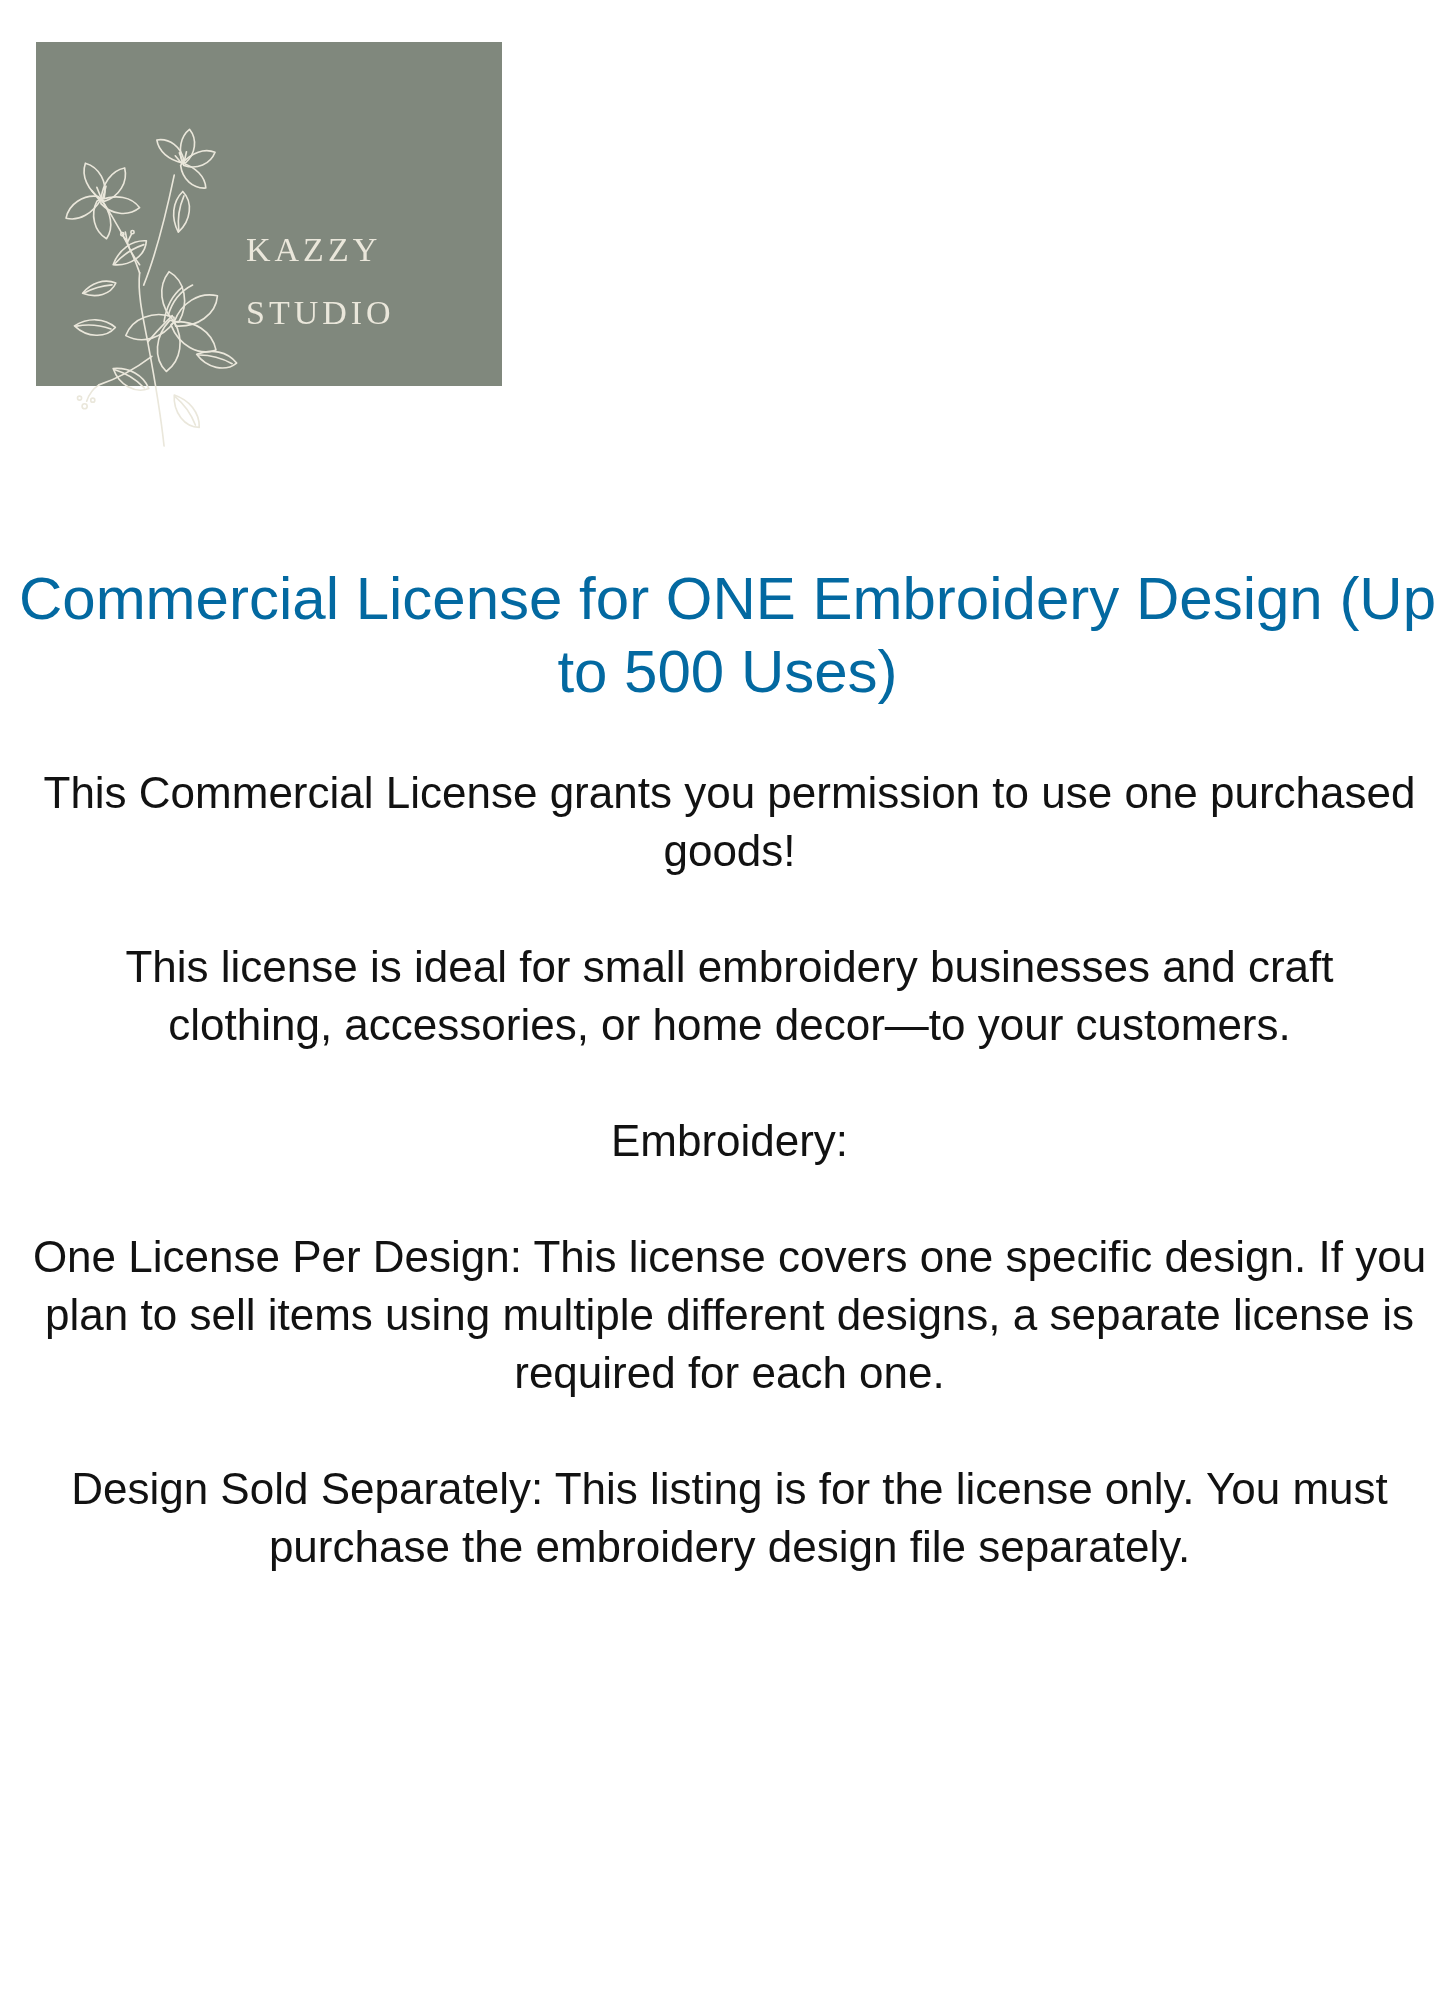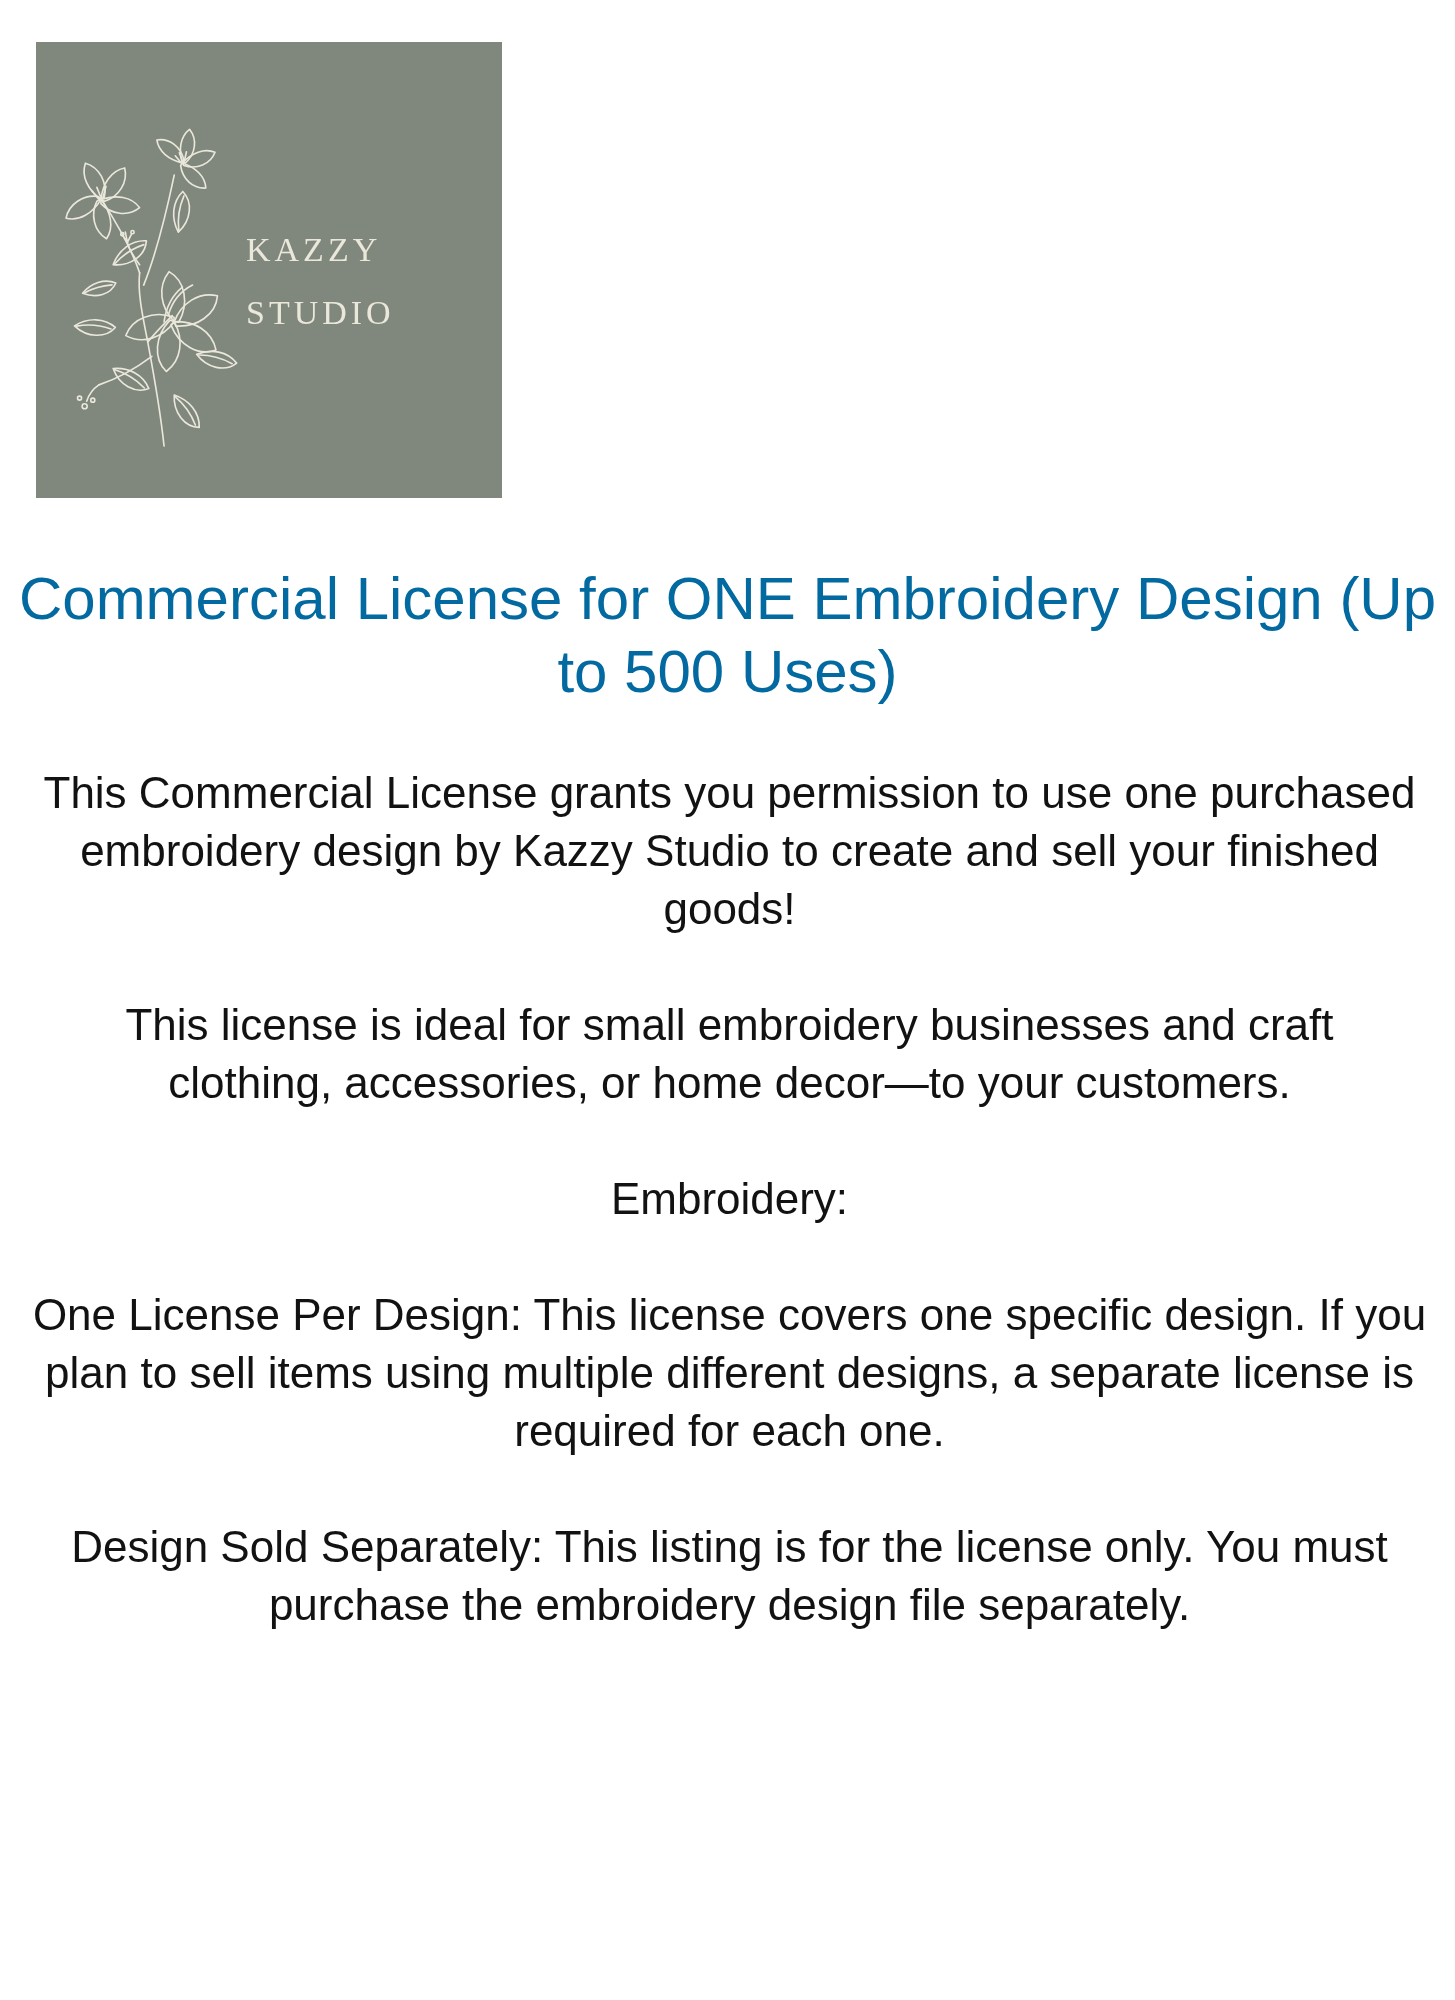--- a/index.html
+++ b/index.html
@@ -11,21 +11,21 @@
     overflow: hidden;
     font-family: "Liberation Sans", sans-serif;
     color: #121212;
   }
   
   .logo {
     position: absolute;
     left: 36px;
     top: 42px;
     width: 466px;
-    height: 456px;
+    height: 344px;
     background: #80887d;
   }
   .logo svg {
     position: absolute;
     left: 18px;
     top: 70px;
     width: 214px;
     height: 336px;
   }
   .logo-text {
@@ -177,21 +177,20 @@
 
   <h1 class="title">
     <span class="ln">Commercial License for ONE Embroidery Design (Up</span>
     <span class="ln">to 500 Uses)</span>
   </h1>
 
   <div class="content">
 
     <p class="para">
       <span class="ln">This Commercial License grants you permission to use one purchased</span>
-      <span class="ln">embroidery design by Kazzy Studio to create and sell your finished</span>
       <span class="ln">goods!</span>
     </p>
 
     <p class="para">
       <span class="ln">This license is ideal for small embroidery businesses and craft</span>
       <span class="ln">clothing, accessories, or home decor—to your customers.</span>
     </p>
 
     <p class="para">
       <span class="ln">Embroidery:</span>

